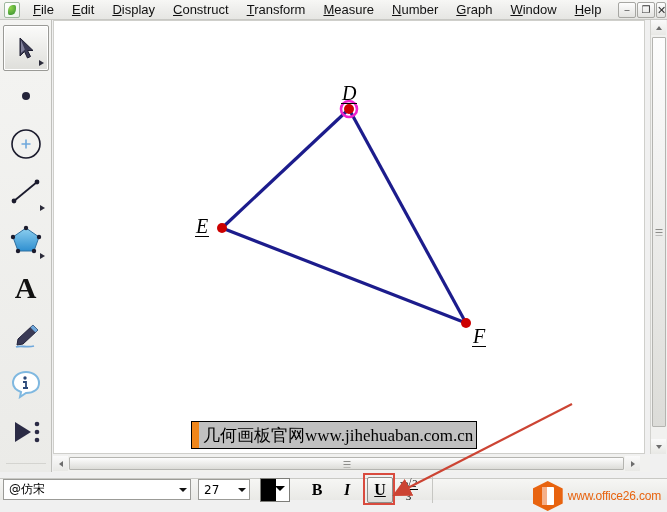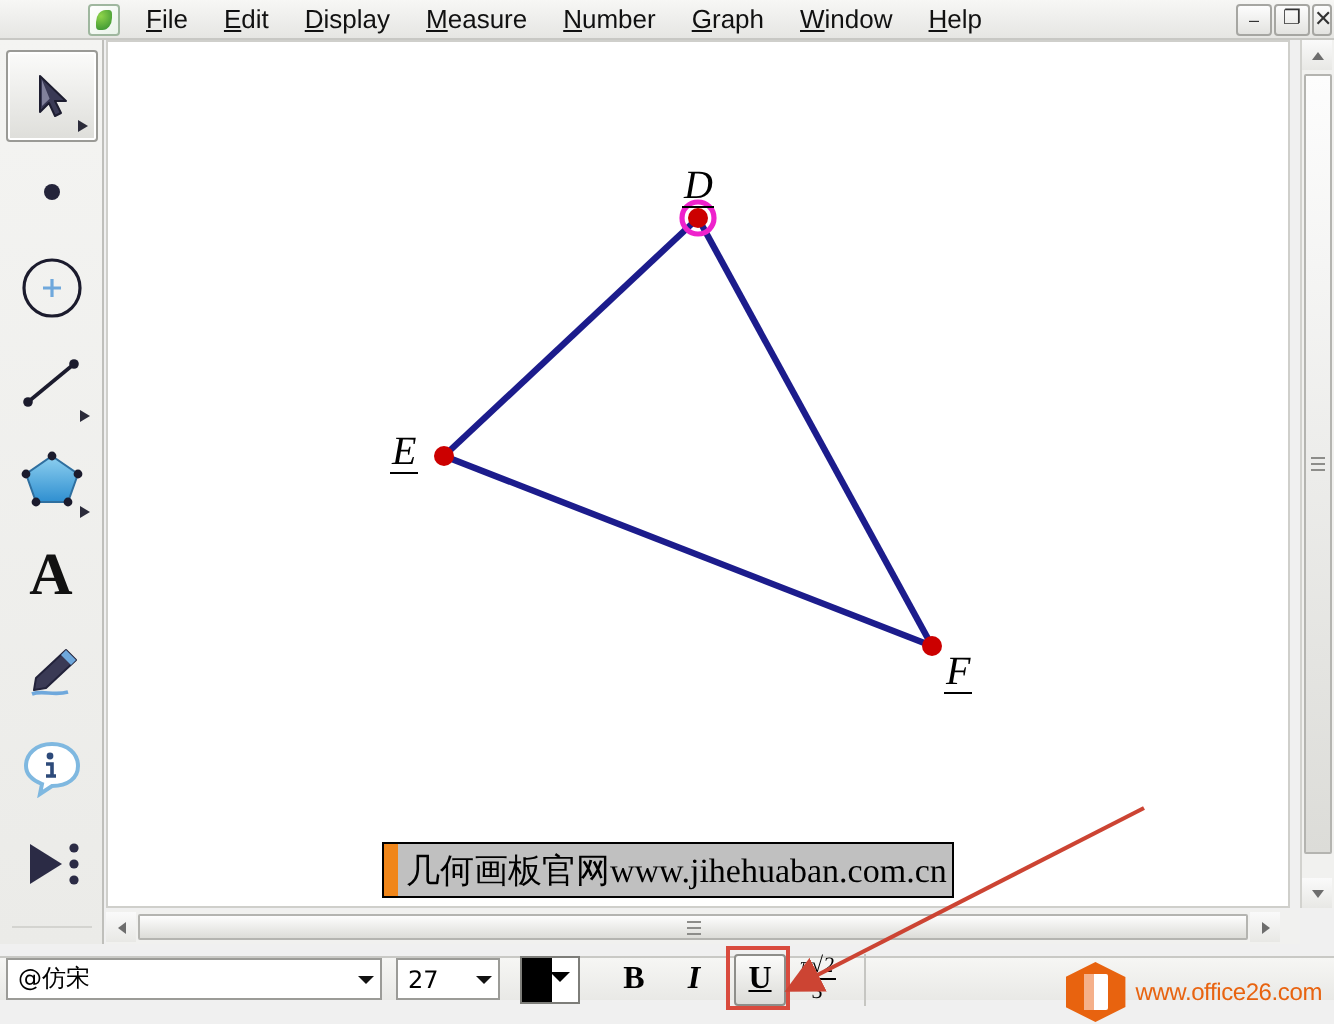--- a/index.html
+++ b/index.html
@@ -12,21 +12,20 @@
   }
   #app{position:relative;width:667px;height:512px;}
 
   
   .menubar{
     position:absolute;left:0;top:0;width:667px;height:20px;
     background:linear-gradient(to bottom,#f7f7f5 0%,#eeeeec 50%,#e6e6e3 100%);
     border-bottom:1px solid #c8c8c4;
     display:flex;align-items:center;
     box-sizing:border-box;
-    padding-left:40px;
   }
   .app-icon{
     width:16px;height:16px;margin-left:4px;margin-right:4px;
     position:relative;flex:0 0 auto;
     background:linear-gradient(135deg,#ffffff 0%,#e9f3e9 100%);
     border:1px solid #9fb79f;border-radius:2px;
     box-sizing:border-box;
   }
   .app-icon:after{
     content:"";position:absolute;left:3px;top:2px;width:8px;height:10px;
@@ -226,20 +225,22 @@
 </head>
 <body>
 
 <div id="app">
 
   <div class="menubar">
     <div class="app-icon"></div>
     <div class="menu-item"><u>F</u><span>ile</span></div>
     <div class="menu-item"><u>E</u>dit</div>
     <div class="menu-item"><u>D</u>isplay</div>
+    <div class="menu-item"><u>C</u>onstruct</div>
+    <div class="menu-item"><u>T</u>ransform</div>
     <div class="menu-item"><u>M</u>easure</div>
     <div class="menu-item"><u>N</u>umber</div>
     <div class="menu-item"><u>G</u>raph</div>
     <div class="menu-item"><u>W</u>indow</div>
     <div class="menu-item"><u>H</u>elp</div>
     <div class="winbtns">
       <div class="winbtn">–</div>
       <div class="winbtn" style="font-size:10px;">❐</div>
       <div class="winbtn cut" style="font-size:11px;">✕</div>
     </div>

